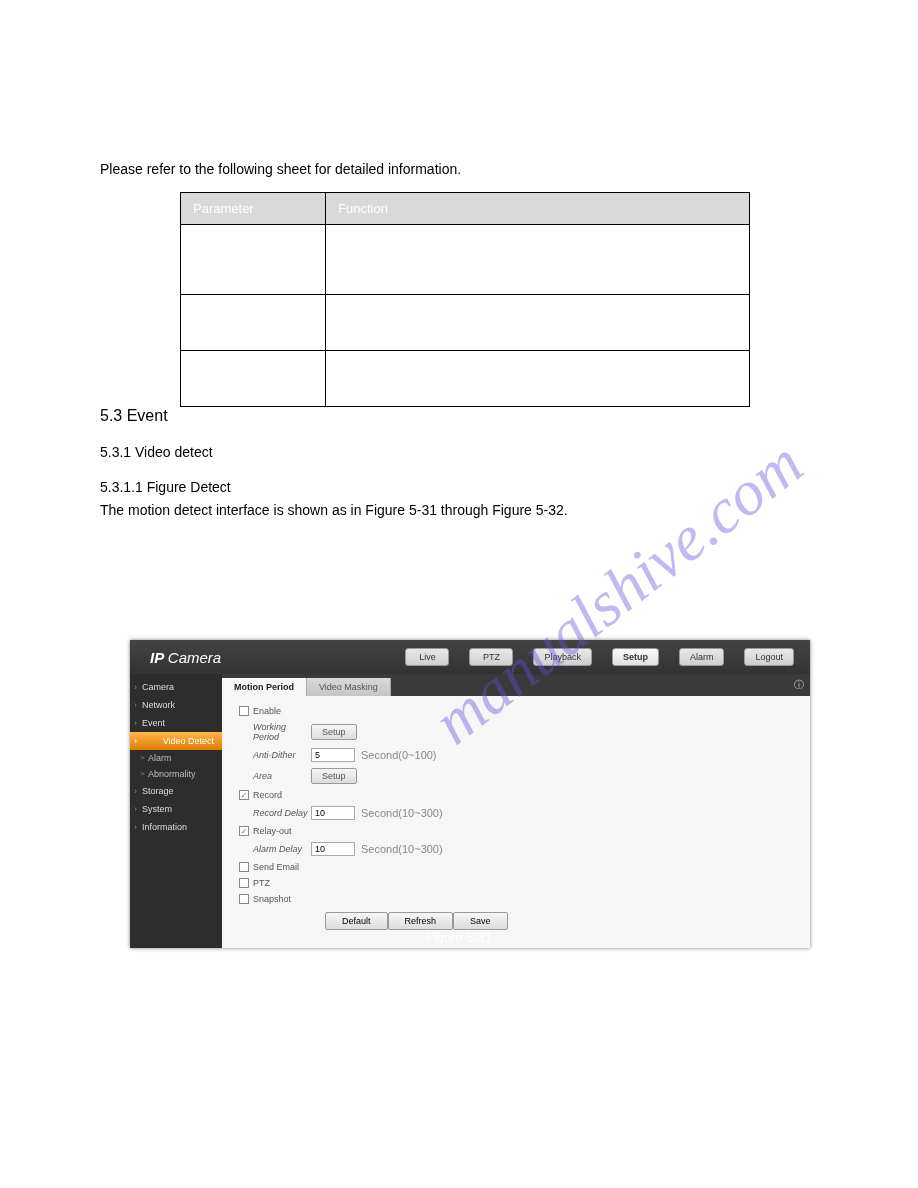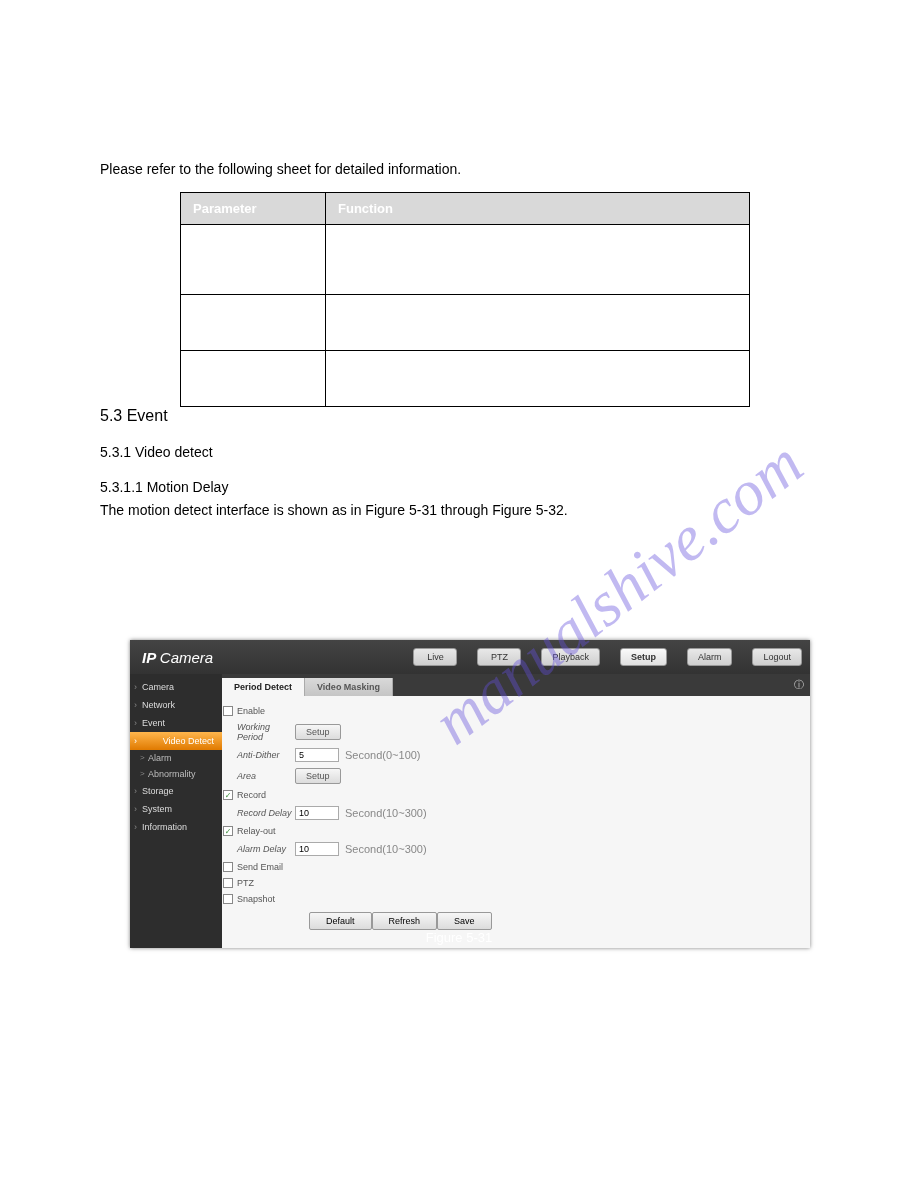--- a/index.html
+++ b/index.html
@@ -29,41 +29,41 @@
   .content {
     position: absolute;
     top: 140px;
     left: 100px;
     right: 117px;
   }
   .doc-text { font-size: 14px; color: #000; margin-bottom: 6px; line-height: 1.4; }
   .doc-text.intro { margin-top: 20px; margin-bottom: 12px; }
   .param-table { border-collapse: collapse; width: 570px; margin-left: 80px; }
   .param-table td, .param-table th { border: 1px solid #000; padding: 8px 12px; font-size: 13px; text-align: left; vertical-align: top; color: #fff; }
-  .param-table th { background: #d9d9d9; font-weight: bold; height: 28px; }
+  .param-table th { background: #d9d9d9; font-weight: normal; height: 28px; }
   .param-table td.col1 { width: 145px; }
   .param-table td.row-tall { height: 70px; }
   .param-table td.row-med { height: 56px; }
   .section-heading { font-size: 16px; color: #000; margin-bottom: 8px; }
   .sub-heading { font-size: 14px; color: #000; margin-top: 19px; margin-bottom: 6px; }
 
   .ui-panel {
     position: absolute;
     top: 640px;
     left: 130px;
     width: 680px;
     background: #3a3a3a;
     box-shadow: 0 0 4px rgba(0,0,0,0.5);
   }
   .ui-header {
     display: flex;
     align-items: center;
     height: 34px;
     background: linear-gradient(#444,#333);
-    padding: 0 8px;
+    padding: 0 16px;
   }
   .logo { color: #fff; font-size: 15px; font-style: italic; font-weight: bold; padding-left: 4px; }
   .logo .thin { font-weight: normal; }
   .main-tabs { margin-left: auto; display: flex; gap: 20px; }
   .main-tab {
     background: linear-gradient(#e8e8e8,#cfcfcf);
     border: 1px solid #999;
     border-radius: 3px;
     font-size: 9px;
     color: #333;
@@ -81,25 +81,24 @@
   .side-item.selected::before { content: "›"; color: #fff; }
   .side-sub { font-size: 9px; color: #bdbdbd; padding: 3px 8px 3px 18px; cursor: pointer; position: relative; }
   .side-sub::before { content: ">"; color: #888; position: absolute; left: 10px; font-size: 8px; }
   .main-area { flex: 1; background: #f6f6f6; position: relative; }
   .sub-tab-row { display: flex; background: #3a3a3a; height: 22px; align-items: flex-end; }
   .sub-tab {
     font-size: 9px; padding: 4px 12px;
     background: linear-gradient(#d9d9d9,#c5c5c5);
     color: #555; border-right: 1px solid #aaa;
     cursor: pointer;
-    font-weight: bold;
   }
   .sub-tab.active { background: #f6f6f6; color: #222; font-weight: bold; }
   .help-icon { margin-left: auto; margin-right: 6px; color: #ccc; font-size: 10px; align-self: center; }
-  .form-area { padding: 10px 1px; }
+  .form-area { padding: 10px 17px; }
   .form-row { display: flex; align-items: center; font-size: 9px; color: #555; margin-bottom: 6px; }
   .form-row .lbl { width: 72px; padding-left: 14px; font-style: italic; }
   .chk { width: 10px; height: 10px; border: 1px solid #888; background: #fff; margin-right: 4px; display: inline-flex; align-items: center; justify-content: center; font-size: 8px; color: #3a8f3a; }
   .btn-small {
     font-size: 9px; padding: 2px 10px;
     background: linear-gradient(#f6f6f6,#dcdcdc);
     border: 1px solid #999; border-radius: 2px; cursor: pointer;
   }
   .txt-input { width: 44px; font-size: 9px; padding: 1px 3px; border: 1px solid #aaa; background: #fff; }
   .hint { font-size: 11px; color: #888; margin-left: 6px; }
@@ -131,21 +130,21 @@
     </tr>
     <tr>
       <td class="col1 row-med">Keep alive time</td>
       <td class="row-med">The time from "chat" to "expired". You can refresh the "chat" during the process.</td>
     </tr>
   </tbody>
     </table>
 
   <div class="section-heading">5.3 Event</div>
   <div class="sub-heading">5.3.1 Video detect</div>
-  <div class="sub-heading">5.3.1.1 Motion Delay</div>
+  <div class="sub-heading">5.3.1.1 Figure Detect</div>
   <div class="doc-text">The motion detect interface is shown as in Figure 5-31 through Figure 5-32.</div>
 </div>
 
 <div class="ui-panel">
   <div class="ui-header">
     <div class="logo">
       <span>IP</span>
       <span class="thin">Camera</span>
     </div>
     <div class="main-tabs">
@@ -164,21 +163,21 @@
       <div class="side-item">Event</div>
       <div class="side-item selected">Video Detect</div>
       <div class="side-sub">Alarm</div>
       <div class="side-sub">Abnormality</div>
       <div class="side-item">Storage</div>
       <div class="side-item">System</div>
       <div class="side-item">Information</div>
     </div>
     <div class="main-area">
       <div class="sub-tab-row">
-        <div class="sub-tab active">Period Detect</div>
+        <div class="sub-tab active">Motion Period</div>
         <div class="sub-tab">Video Masking</div>
         <div class="help-icon">ⓘ</div>
       </div>
       <div class="form-area">
         <div class="form-row">
           <span class="chk"></span>
           <span>Enable</span>
         </div>
         <div class="form-row">
           <span class="lbl">Working Period</span>

